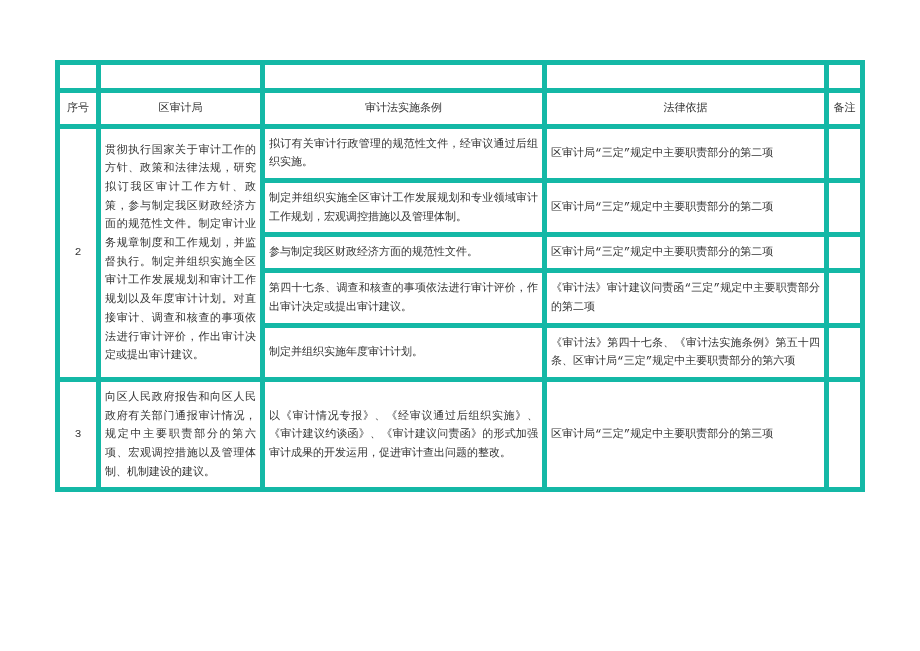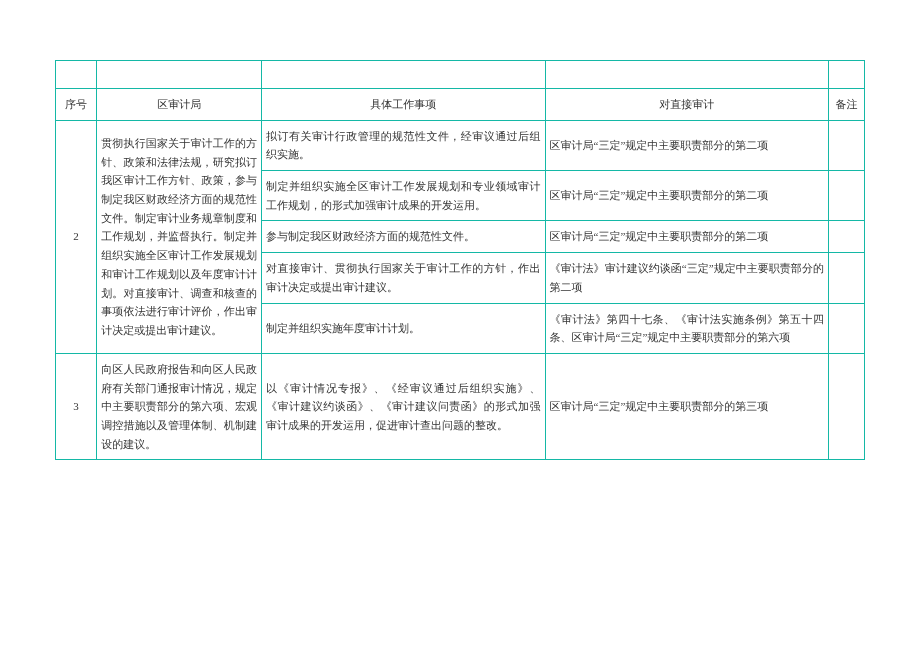--- a/index.html
+++ b/index.html
@@ -14,26 +14,27 @@
       color: #333333;
       padding: 60px 55px 40px 55px;
       width: 920px;
     }
     table {
       border-collapse: collapse;
       width: 100%;
       table-layout: fixed;
     }
     td, th {
-      border: 1px solid #14b8a6;
+      border: 5px solid #14b8a6;
       padding: 6px 4px;
       vertical-align: middle;
       line-height: 1.7;
       word-break: break-all;
       font-weight: normal;
+      font-family: Liberation Mono, monospace;
     }
     .col-seq { width: 40px; text-align: center; }
     .col-duty { width: 160px; text-align: justify; text-align-last: left; }
     .col-work { width: 275px; text-align: justify; text-align-last: left; }
     .col-law { width: 275px; text-align: justify; text-align-last: left; }
     .col-remark { width: 35px; text-align: center; }
     th { text-align: center; }
     .empty-row td {
       height: 28px;
     }
@@ -53,45 +54,45 @@
     <tr class="empty-row">
       <td></td>
       <td></td>
       <td></td>
       <td></td>
       <td></td>
     </tr>
     <tr>
       <th>序号</th>
       <th>区审计局</th>
-      <th>具体工作事项</th>
-      <th>对直接审计</th>
+      <th>审计法实施条例</th>
+      <th>法律依据</th>
       <th>备注</th>
     </tr>
 
     <tr>
       <td class="col-seq" rowspan="5">2</td>
       <td class="col-duty" rowspan="5">贯彻执行国家关于审计工作的方针、政策和法律法规，研究拟订我区审计工作方针、政策，参与制定我区财政经济方面的规范性文件。制定审计业务规章制度和工作规划，并监督执行。制定并组织实施全区审计工作发展规划和审计工作规划以及年度审计计划。对直接审计、调查和核查的事项依法进行审计评价，作出审计决定或提出审计建议。</td>
       <td class="col-work">拟订有关审计行政管理的规范性文件，经审议通过后组织实施。</td>
       <td class="col-law">区审计局“三定”规定中主要职责部分的第二项</td>
       <td class="col-remark"></td>
     </tr>
     <tr>
-      <td class="col-work">制定并组织实施全区审计工作发展规划和专业领域审计工作规划，的形式加强审计成果的开发运用。</td>
+      <td class="col-work">制定并组织实施全区审计工作发展规划和专业领域审计工作规划，宏观调控措施以及管理体制。</td>
       <td class="col-law">区审计局“三定”规定中主要职责部分的第二项</td>
       <td class="col-remark"></td>
     </tr>
     <tr>
       <td class="col-work">参与制定我区财政经济方面的规范性文件。</td>
       <td class="col-law">区审计局“三定”规定中主要职责部分的第二项</td>
       <td class="col-remark"></td>
     </tr>
     <tr>
-      <td class="col-work">对直接审计、贯彻执行国家关于审计工作的方针，作出审计决定或提出审计建议。</td>
-      <td class="col-law">《审计法》审计建议约谈函“三定”规定中主要职责部分的第二项</td>
+      <td class="col-work">第四十七条、调查和核查的事项依法进行审计评价，作出审计决定或提出审计建议。</td>
+      <td class="col-law">《审计法》审计建议问责函“三定”规定中主要职责部分的第二项</td>
       <td class="col-remark"></td>
     </tr>
     <tr>
       <td class="col-work">制定并组织实施年度审计计划。</td>
       <td class="col-law">《审计法》第四十七条、《审计法实施条例》第五十四条、区审计局“三定”规定中主要职责部分的第六项</td>
       <td class="col-remark"></td>
     </tr>
 
     <tr>
       <td class="col-seq">3</td>

